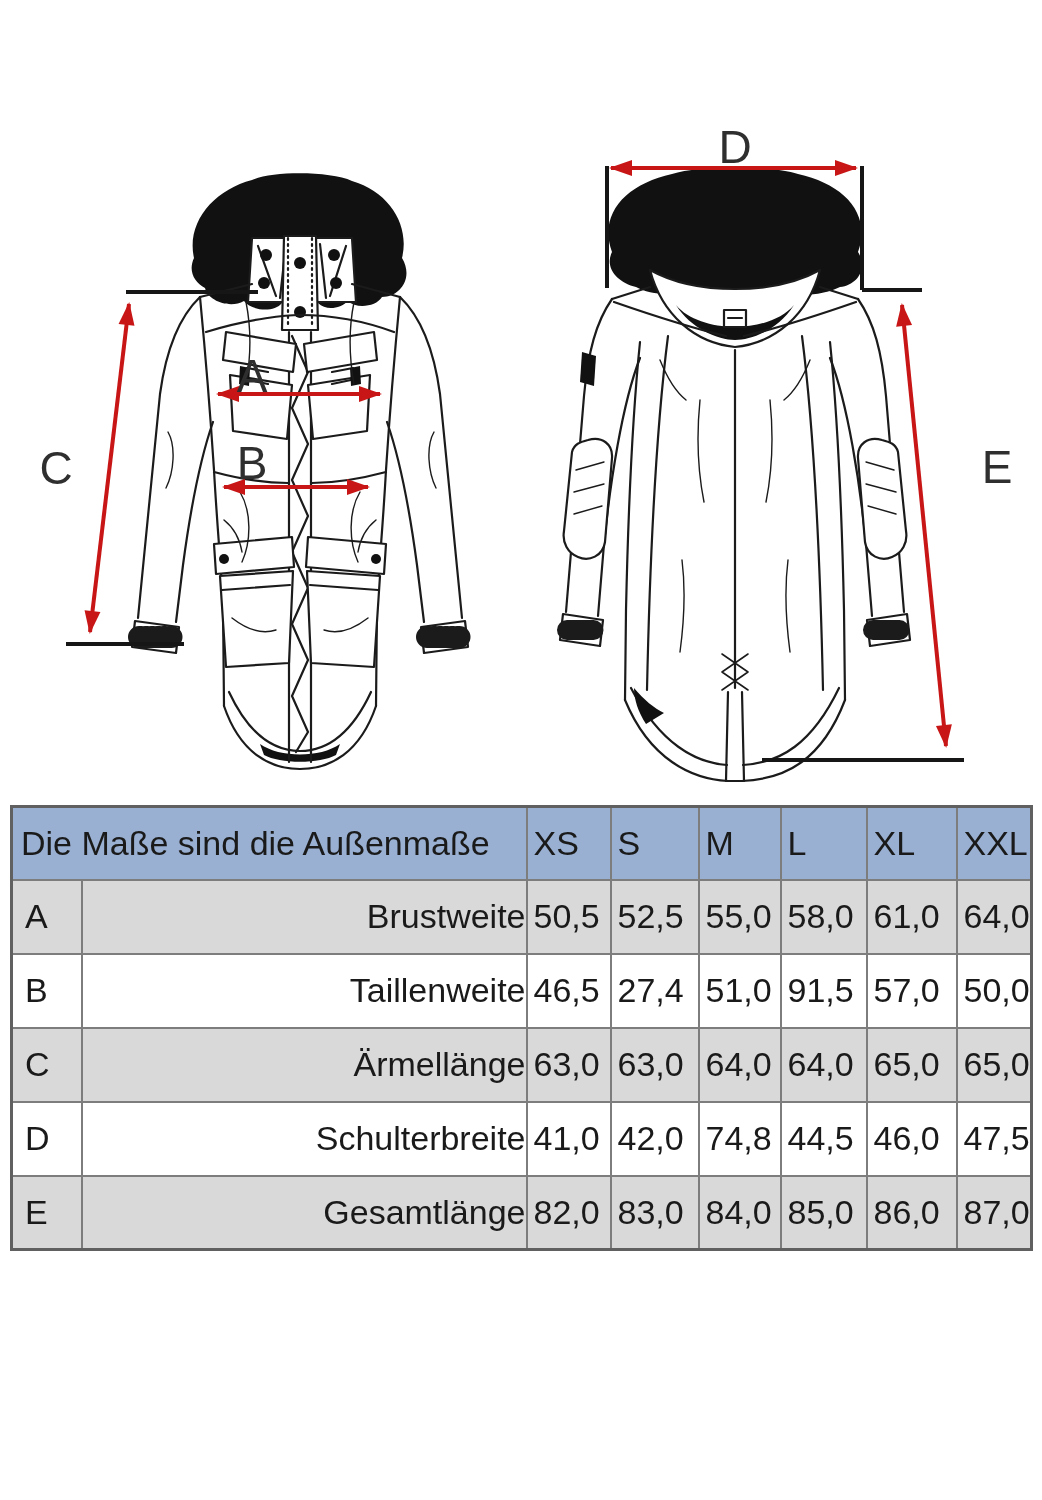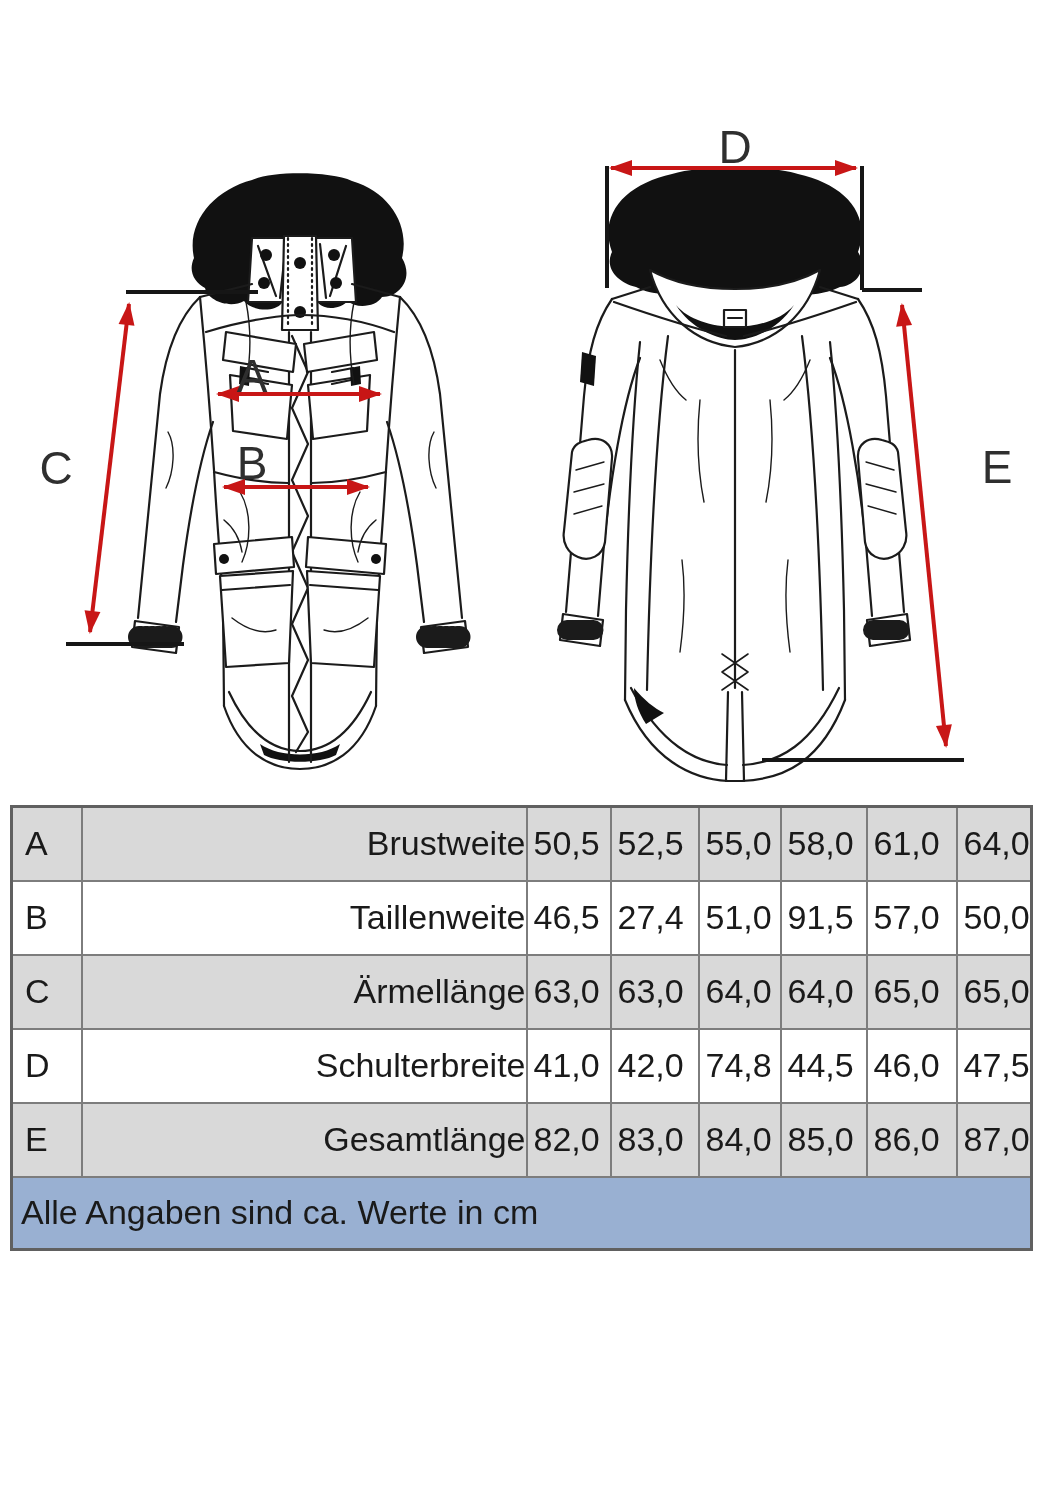--- a/index.html
+++ b/index.html
@@ -181,20 +181,29 @@
       <col style="width:70px">
         <col style="width:445px">
       <col style="width:84px">
         <col style="width:88px">
         <col style="width:82px">
       <col style="width:86px">
         <col style="width:90px">
         <col style="width:75px">
     </colgroup>
     <tbody>
+      <tr class="head">
+        <td colspan="2" class="title-cell">Die Maße sind die Außenmaße</td>
+        <td class="val">XS</td>
+        <td class="val">S</td>
+        <td class="val">M</td>
+        <td class="val">L</td>
+        <td class="val">XL</td>
+        <td class="val">XXL</td>
+      </tr>
 
       <tr class="r alt">
         <td class="letter">A</td>
         <td class="mname">Brustweite</td>
         <td class="val">50,5</td>
         <td class="val">52,5</td>
         <td class="val">55,0</td>
         <td class="val">58,0</td>
         <td class="val">61,0</td>
         <td class="val">64,0</td>
@@ -237,18 +246,15 @@
         <td class="letter">E</td>
         <td class="mname">Gesamtlänge</td>
         <td class="val">82,0</td>
         <td class="val">83,0</td>
         <td class="val">84,0</td>
         <td class="val">85,0</td>
         <td class="val">86,0</td>
         <td class="val">87,0</td>
       </tr>
 
-      <tr class="foot">
-        <td colspan="8" class="title-cell">Alle Angaben sind ca. Werte in cm</td>
-      </tr>
     </tbody>
   </table>
 </div>
 
 </body></html>

